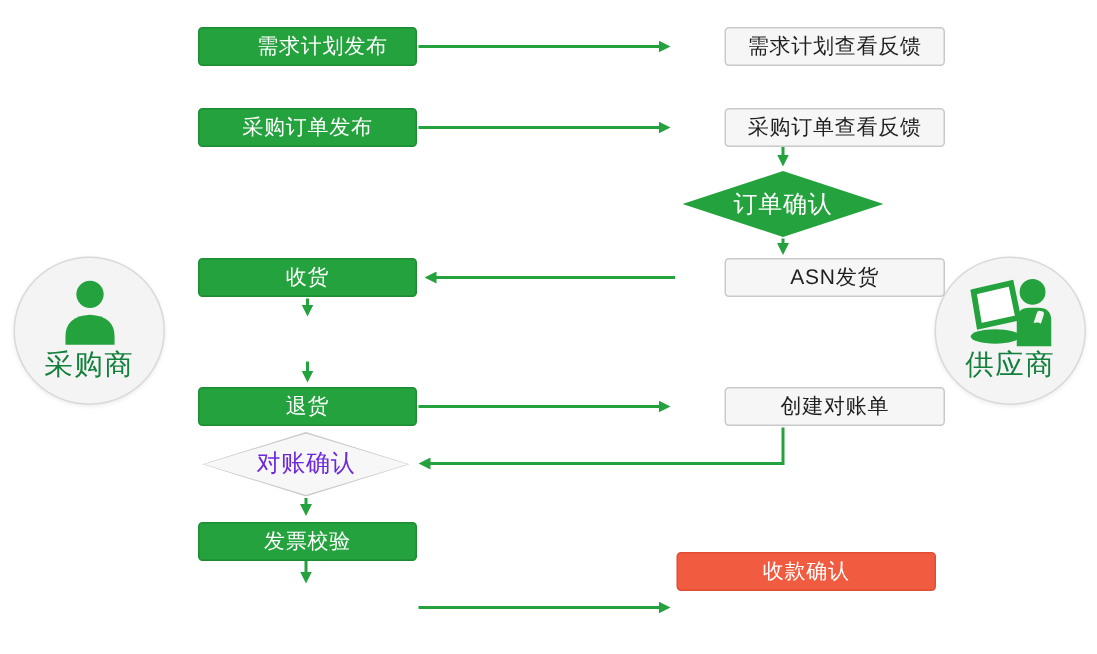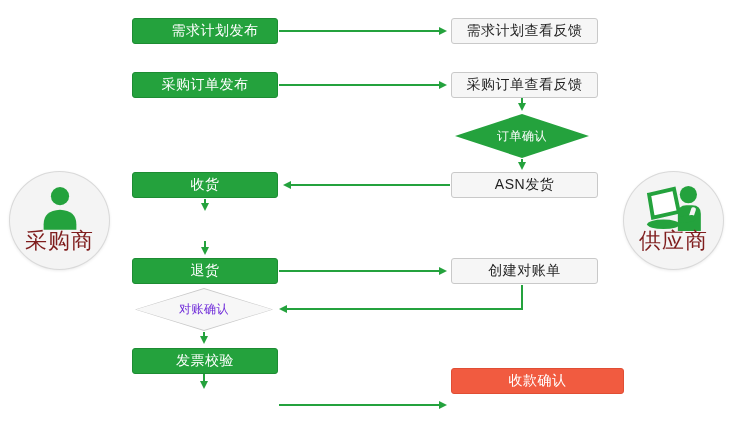--- a/index.html
+++ b/index.html
@@ -7,37 +7,37 @@
     position:relative;width:731px;height:436px;background:#ffffff;
     font-family:"Liberation Sans","DejaVu Sans",sans-serif;overflow:hidden;
   }
   .arrow-layer{position:absolute;left:0;top:0;pointer-events:none;}
   .node{
     position:absolute;display:flex;align-items:center;justify-content:center;
     font-size:14px;border-radius:3px;box-sizing:border-box;white-space:nowrap;
     letter-spacing:0.5px;
   }
   .node.green{background:#24A23D;color:#ffffff;border:1px solid #1d8c33;}
-  .node.white{background:#f6f6f6;color:#1f1f1f;border:1px solid #c9c9c9;}
+  .node.white{background:#f6f6f6;color:#1f1f1f;border:1px solid #c9c9c9;margin-left:32px;}
   .node.red{background:#F15B40;color:#ffffff;border:1px solid #e04e34;}
   .diamond{position:absolute;display:flex;align-items:center;justify-content:center;}
   .diamond .shape{
     position:absolute;inset:0;
     clip-path:polygon(50% 0,100% 50%,50% 100%,0 50%);
   }
   .diamond .shape.inner{inset:1px;}
-  .diamond .dlabel{position:relative;font-size:12px;letter-spacing:0.5px;}
+  .diamond .dlabel{position:relative;font-size:16px;letter-spacing:0.5px;}
   .actor{
     position:absolute;width:101px;height:99px;border-radius:50%;
     background:#f4f4f4;border:1px solid #d9d9d9;
     box-shadow:0 1px 3px rgba(0,0,0,0.08);box-sizing:border-box;
   }
   .actor .alabel{
     position:absolute;left:0;right:0;bottom:13px;text-align:center;
-    font-size:22px;color:#7f1d1d;letter-spacing:1px;
+    font-size:19px;color:#15803d;letter-spacing:1px;
   }
   .actor .aicon{position:absolute;left:50%;transform:translateX(-50%);top:13px;}
 </style>
 </head>
 <body>
 
 <div class="canvas">
 
   <svg class="arrow-layer" width="731" height="436" viewBox="0 0 731 436">
     <defs>

